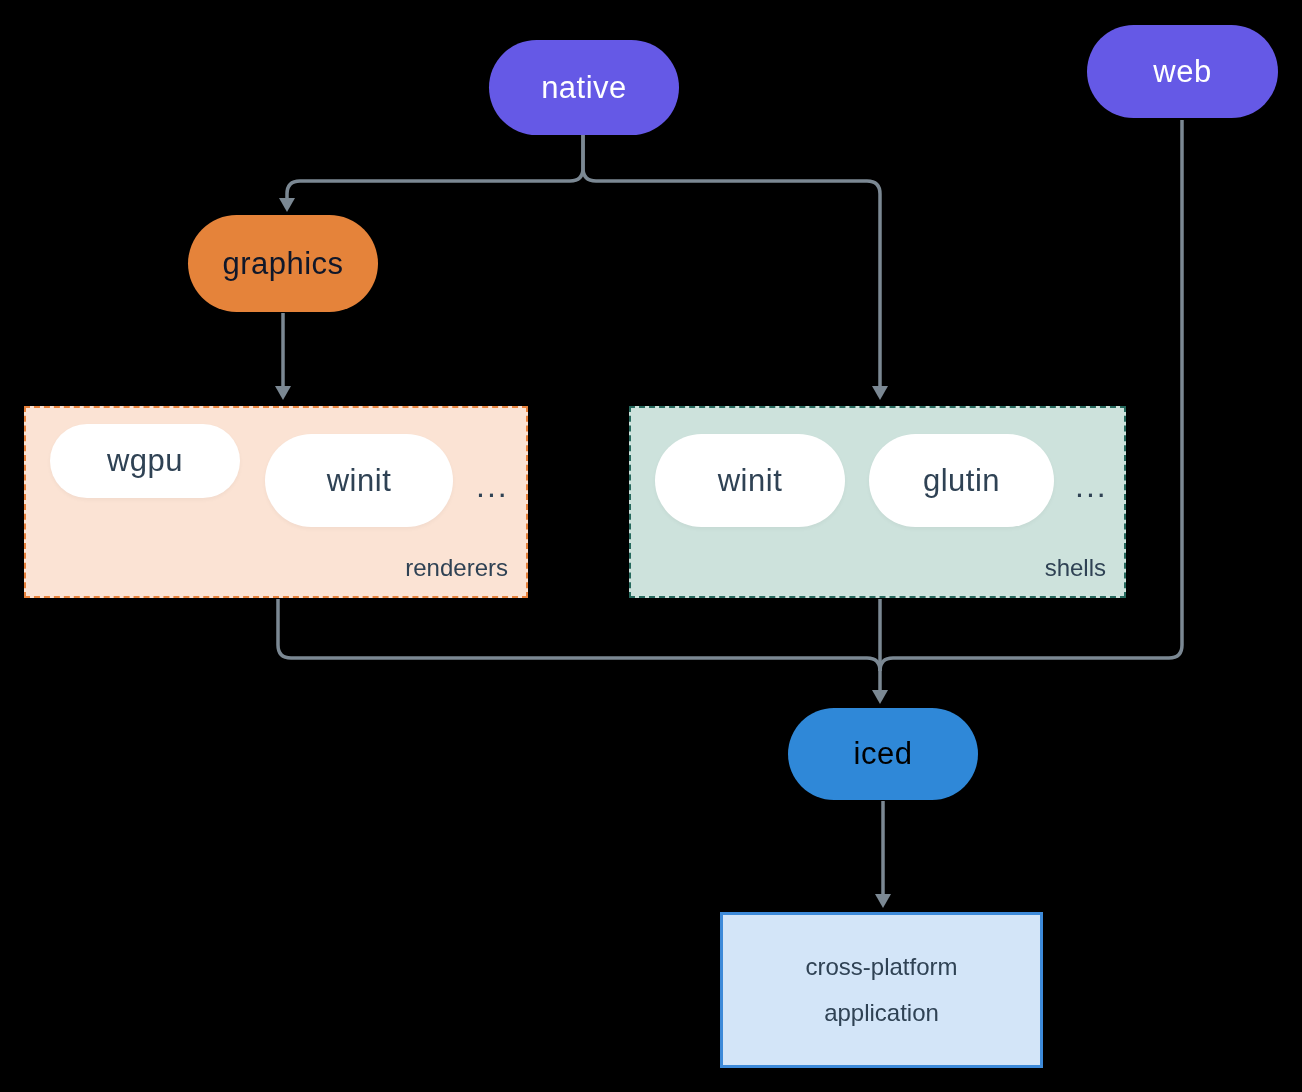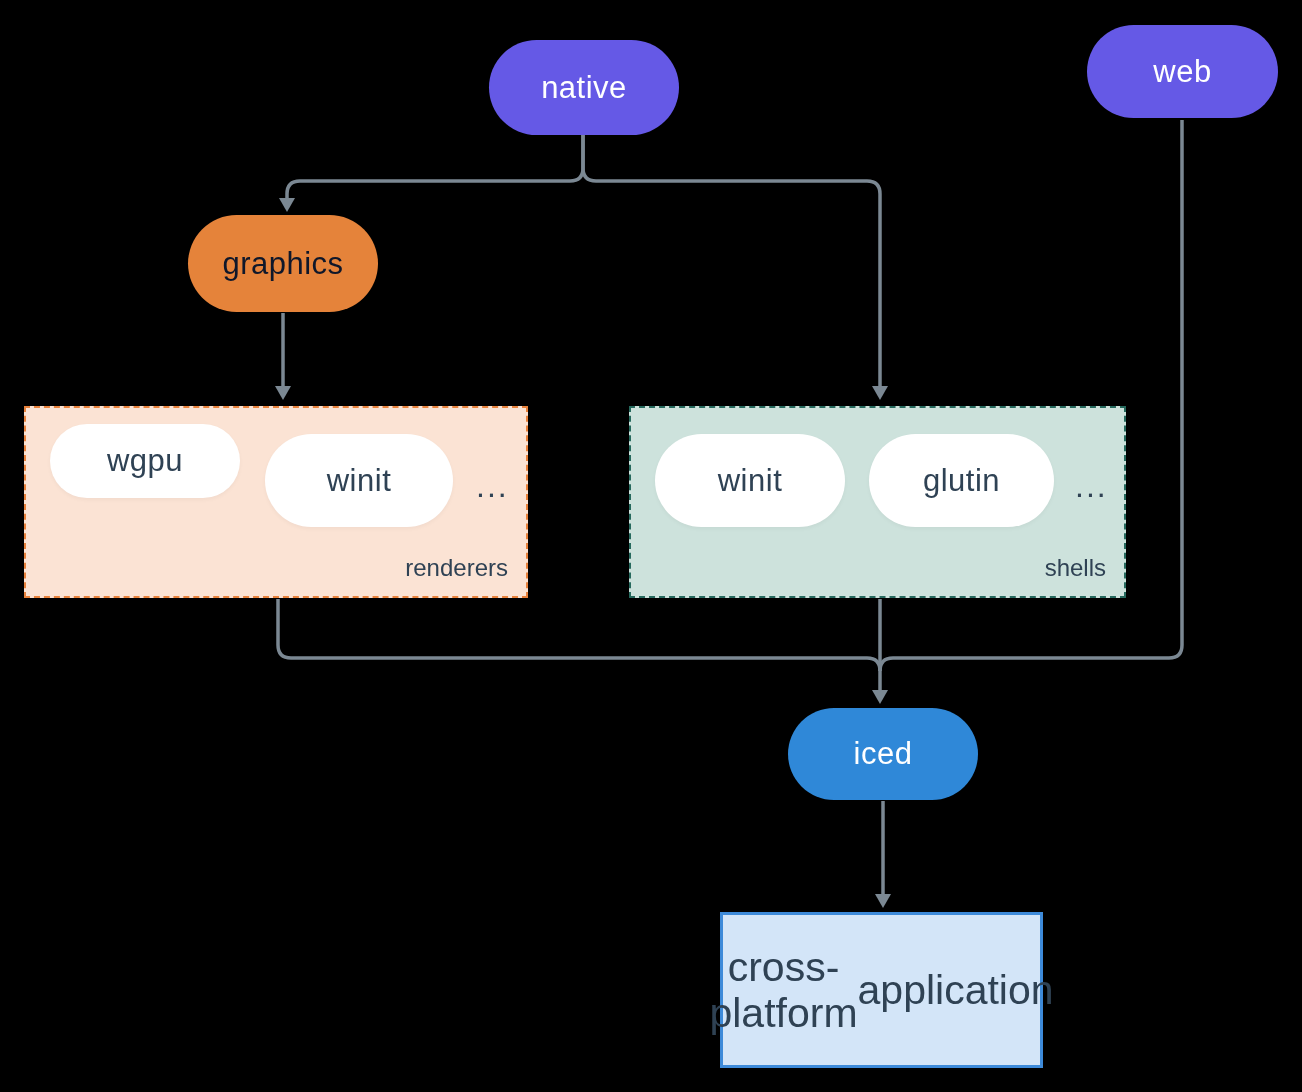--- a/index.html
+++ b/index.html
@@ -29,21 +29,21 @@
     position: absolute;
     border-radius: 60px;
     display: flex;
     align-items: center;
     justify-content: center;
     font-size: 31px;
     letter-spacing: 0.5px;
   }
   .pill.purple { background: #6559e6; color: #ffffff; }
   .pill.orange { background: #e5833a; color: #0f172a; }
-  .pill.blue   { background: #2f88d8; color: #ffffff; }
+  .pill.blue   { background: #2f88d8; color: #000000; }
   .pill.white  { background: #ffffff; color: #2f4254; box-shadow: 0 2px 4px rgba(0,0,0,0.04); }
 
   .groupbox {
     position: absolute;
     box-sizing: border-box;
   }
   .groupbox.renderers {
     background: #fbe3d4;
     border: 2px dashed #e8823c;
   }
@@ -66,25 +66,25 @@
     letter-spacing: 2px;
   }
   .appbox {
     position: absolute;
     left: 720px; top: 912px;
     width: 323px; height: 156px;
     box-sizing: border-box;
     background: #d3e5f8;
     border: 3px solid #3d8ad9;
     display: flex;
-    flex-direction: row;
+    flex-direction: column;
     align-items: center;
     justify-content: center;
     color: #2f4254;
-    font-size: 41px;
+    font-size: 24px;
     line-height: 46px;
     text-align: center;
   }
 </style>
 </head>
 <body>
 
 <div class="canvas">
 
   <svg class="wires" viewBox="0 0 1302 1092">

